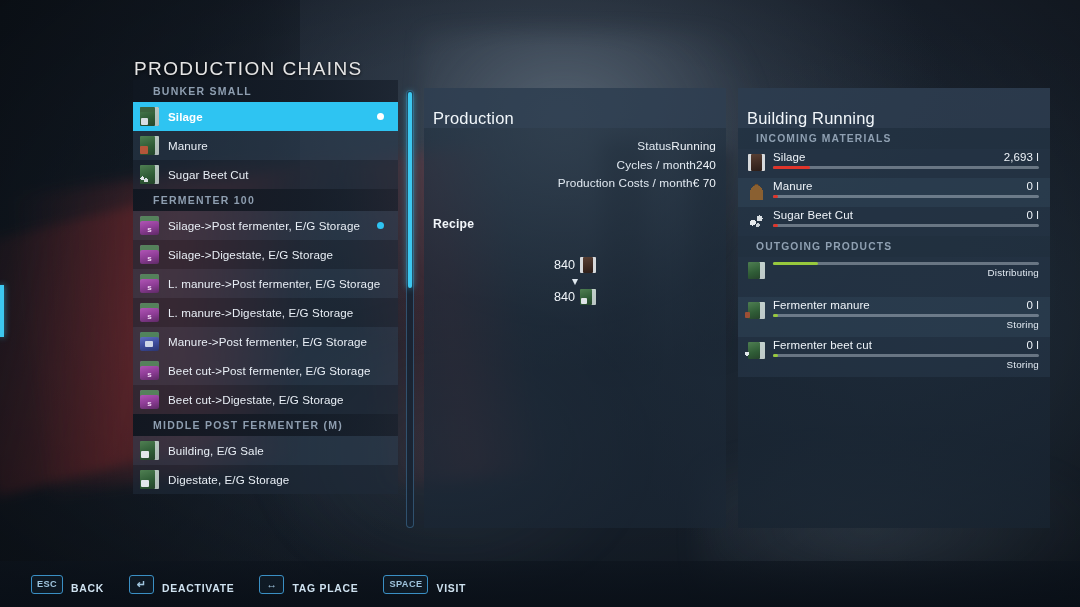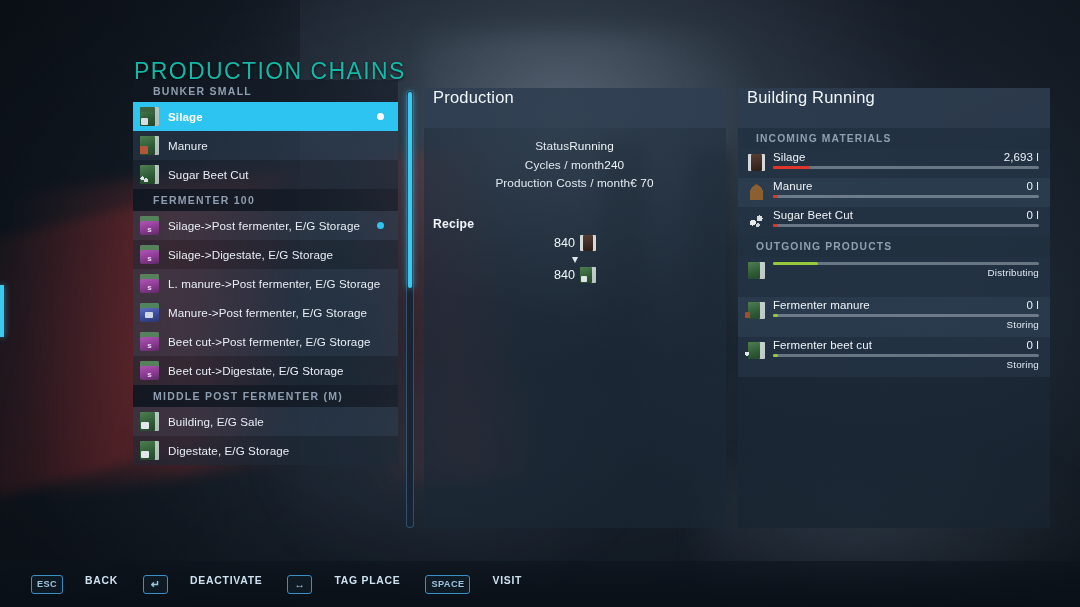--- a/index.html
+++ b/index.html
@@ -85,23 +85,23 @@
     left: 0; top: 285px;
     width: 4px; height: 52px;
     background: #3dc8f0;
     box-shadow: 0 0 6px rgba(61,200,240,0.7);
   }
 
   
   .page-title {
     position: absolute;
     left: 134px; top: 58px;
-    font-size: 23px;
+    font-size: 19px;
     letter-spacing: 1.4px;
-    color: #14b8a6;
+    color: #e5e5e5;
     font-weight: 400;
     text-shadow: 0 1px 3px rgba(0,0,0,0.8);
   }
 
   
   .list-panel {
     position: absolute;
     left: 133px; top: 80px;
     width: 265px; height: 440px;
     overflow: hidden;
@@ -229,49 +229,49 @@
 
   
   .prod-panel {
     position: absolute;
     left: 424px; top: 88px;
     width: 302px; height: 440px;
     background: linear-gradient(180deg, rgba(36,52,68,0.74) 0%, rgba(30,44,59,0.70) 40%, rgba(26,38,52,0.70) 100%);
   }
   .panel-header-band {
     height: 40px;
-    display: flex; align-items: flex-start;
+    display: flex; align-items: flex-end;
     padding-left: 9px;
     background: rgba(52,70,89,0.55);
   }
   .panel-title {
     font-size: 16.5px;
     color: #f1f6fa;
     letter-spacing: 0.2px;
   }
 
   .prod-rows { padding: 11px 10px 0 9px; }
   .prod-row {
-    display: flex; justify-content: center; align-items: baseline;
+    display: flex; justify-content: flex-end; align-items: baseline;
     font-size: 11.8px;
     color: #e1e9f1;
     margin-bottom: 4.5px;
     letter-spacing: 0.1px;
   }
   .prod-row .val { color: #eef3f8; }
 
   .recipe-title {
     margin: 27px 0 0 9px;
     font-size: 12.2px;
     font-weight: 700;
     color: #f2f6fa;
     letter-spacing: 0.2px;
   }
   .recipe-body {
-    margin-top: 4px;
+    margin-top: 26px;
     display: flex; flex-direction: column; align-items: center;
   }
   .recipe-line {
     display: flex; align-items: center; gap: 5px;
     font-size: 12.6px; color: #f0f5f9;
   }
   .recipe-icon {
     width: 16px; height: 16px; position: relative; border-radius: 1px;
   }
   .ic-silage-mat {
@@ -380,21 +380,21 @@
   
   .hint-bar {
     position: absolute;
     left: 0; bottom: 0;
     width: 1080px; height: 46px;
     background: linear-gradient(180deg, rgba(12,19,28,0.62) 0%, rgba(9,15,23,0.88) 100%);
     display: flex; align-items: center;
     padding-left: 31px;
     gap: 25px;
   }
-  .hint { display: flex; align-items: flex-start; gap: 22px; }
+  .hint { display: flex; align-items: flex-end; gap: 8px; }
   .key-cap {
     min-width: 25px; height: 19px;
     padding: 0 5px;
     border: 1.4px solid #3a8fc4;
     border-radius: 3px;
     display: flex; align-items: center; justify-content: center;
     font-size: 9.2px;
     font-weight: 700;
     color: #9fc4dd;
     letter-spacing: 0.4px;
@@ -451,20 +451,24 @@
           <span class="row-label">Silage-&gt;Post fermenter, E/G Storage</span>
           <span class="row-dot"></span>
         </div>
         <div class="list-row odd">
           <span class="row-icon ic-fermenter-s"></span>
           <span class="row-label">Silage-&gt;Digestate, E/G Storage</span>
         </div>
         <div class="list-row even">
           <span class="row-icon ic-fermenter-s"></span>
           <span class="row-label">L. manure-&gt;Post fermenter, E/G Storage</span>
+        </div>
+        <div class="list-row odd">
+          <span class="row-icon ic-fermenter-s"></span>
+          <span class="row-label">L. manure-&gt;Digestate, E/G Storage</span>
         </div>
         <div class="list-row even">
           <span class="row-icon ic-fermenter-m"></span>
           <span class="row-label">Manure-&gt;Post fermenter, E/G Storage</span>
         </div>
         <div class="list-row even">
           <span class="row-icon ic-fermenter-s"></span>
           <span class="row-label">Beet cut-&gt;Post fermenter, E/G Storage</span>
         </div>
         <div class="list-row odd">

